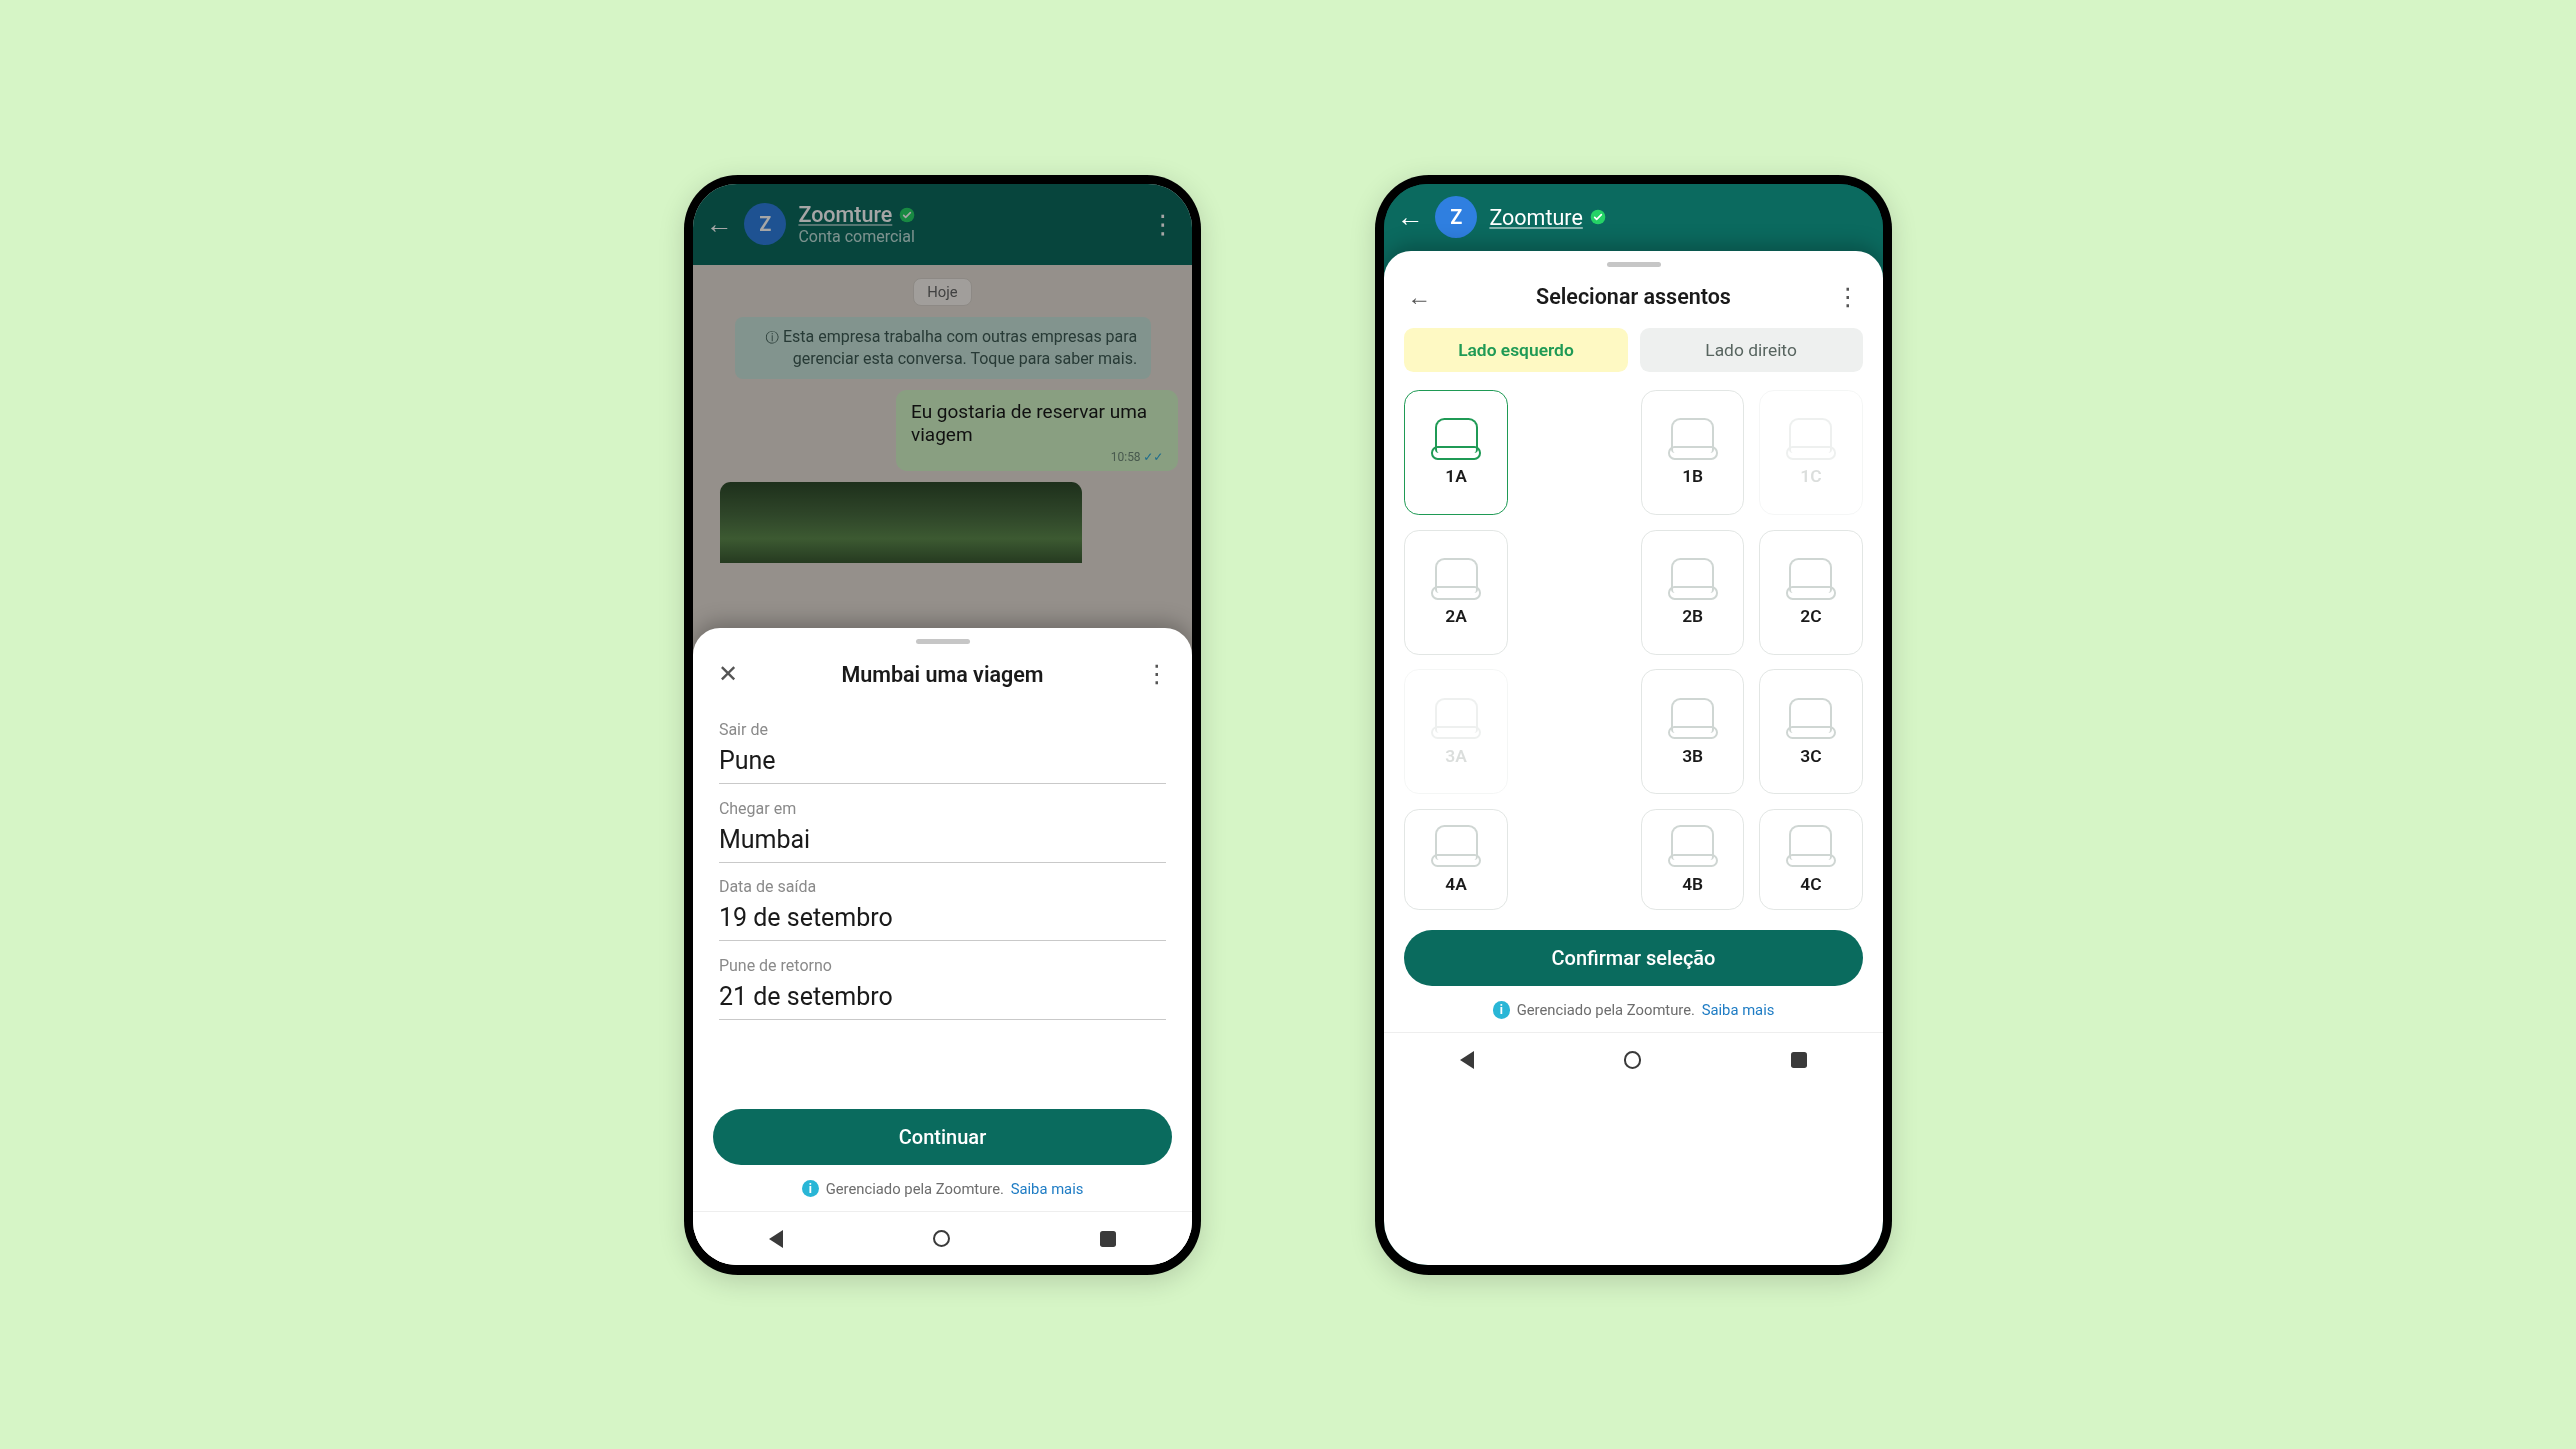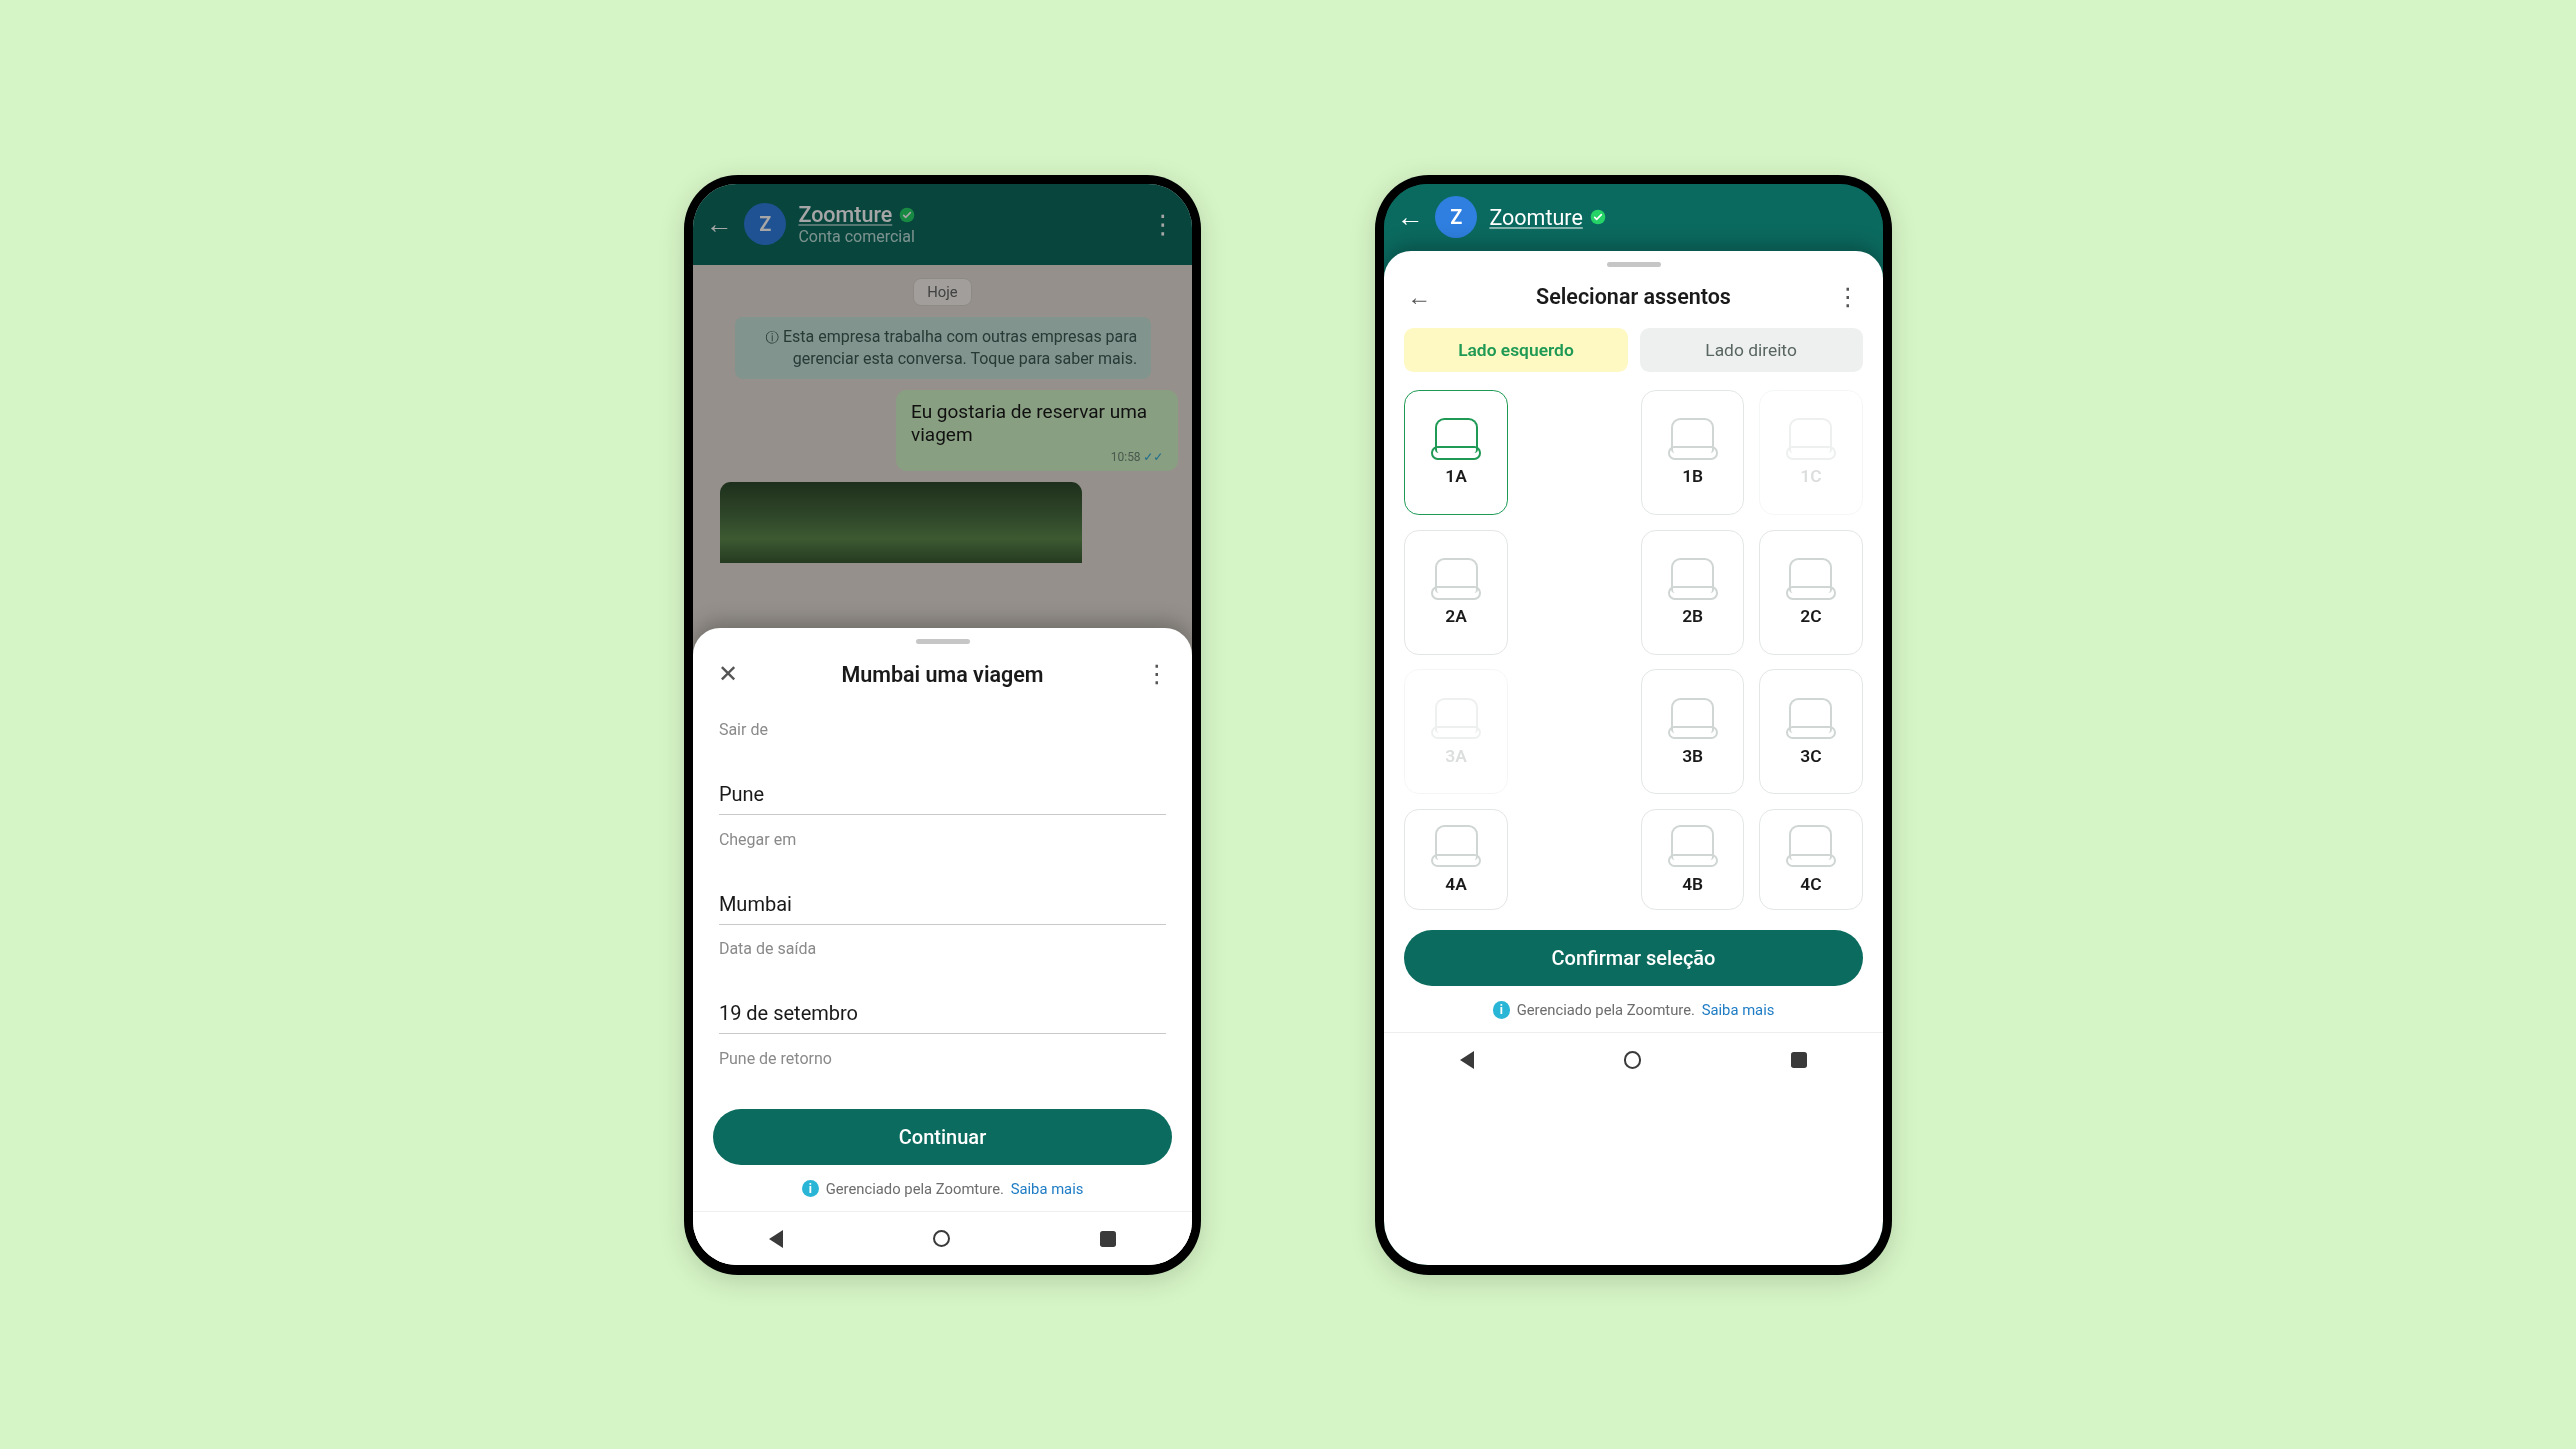--- a/index.html
+++ b/index.html
@@ -103,21 +103,21 @@
   }
   .sheet .drag { width: 54px; height: 5.4px; background: #c6c6c6; border-radius: 2.7px; align-self: center; margin-top: 10.7px; }
   .sheet-header {
     display: flex; align-items: center; justify-content: space-between;
     padding: 16px 20px 10.7px 20px;
   }
   .sheet-header .icon { font-size: 24px; color: #555; width: 29.5px; text-align: center; }
   .sheet-header .title { font-size: 21.5px; font-weight: 600; color: #1a1a1a; }
   .sheet .content { padding: 6.7px 25.5px 0 25.5px; flex: 1; overflow: hidden; }
   .field-label { color: #8a8a8a; font-size: 16px; margin-top: 14.8px; }
-  .field-value { color: #1a1a1a; font-size: 20px; padding: 6.7px 0 8px 0; border-bottom: 1px solid #c9c9c9; margin-top: 36px; }
+  .field-value { color: #1a1a1a; font-size: 25px; padding: 6.7px 0 8px 0; border-bottom: 1px solid #c9c9c9; }
   .primary-btn {
     margin: 20px 20px 0 20px;
     background: #0a6b5e;
     color: #fff;
     text-align: center;
     padding: 16px 0;
     border-radius: 34px;
     font-size: 20px;
     font-weight: 500;
   }

